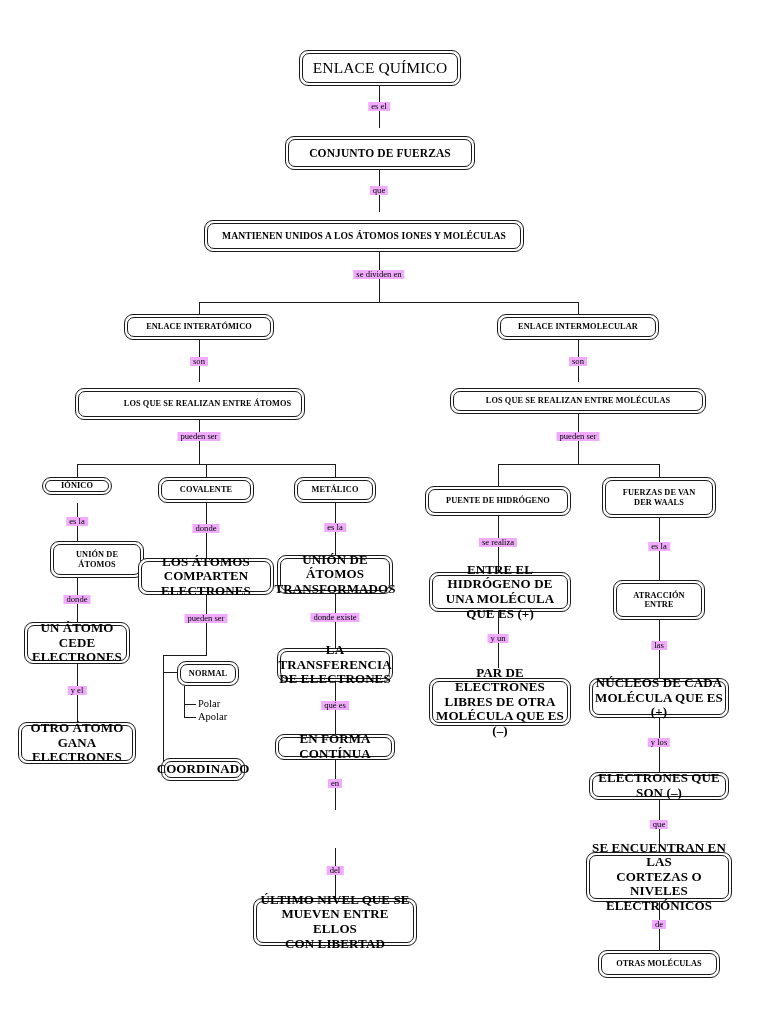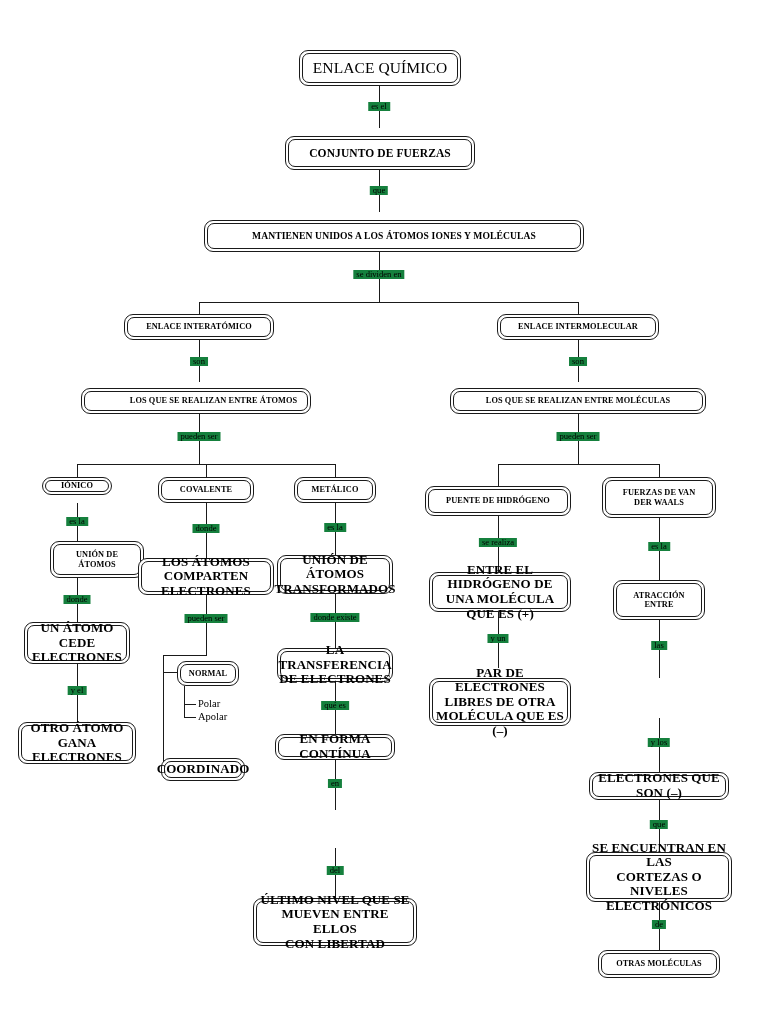--- a/index.html
+++ b/index.html
@@ -67,21 +67,21 @@
     position: absolute;
     height: 0;
     border-top: 1px solid #1a1a1a;
   }
 
   
   .linklabel {
     position: absolute;
     font-size: 8.6px;
     font-family: "Liberation Serif", "DejaVu Serif", serif;
-    background: #15803d;
+    background: #f0abfc;
     padding: 0 3px;
     white-space: nowrap;
     text-align: center;
     line-height: 1;
     z-index: 5;
   }
 
   
   .leaftext {
     position: absolute;
@@ -150,33 +150,33 @@
   <div class="vline" style="left:659px; top:902px; height:48px;"></div>
 
   <div class="node n-title" style="left:299px; top:50px; width:162px; height:36px;">
     <span class="txt">ENLACE QUÍMICO</span>
   </div>
 
   <div class="node n-big" style="left:285px; top:136px; width:190px; height:34px;">
     <span class="txt">CONJUNTO DE FUERZAS</span>
   </div>
 
-  <div class="node n-med" style="left:204px; top:220px; width:380px; height:32px;">
+  <div class="node n-med" style="left:204px; top:220px; width:320px; height:32px;">
     <span class="txt">MANTIENEN UNIDOS A LOS ÁTOMOS IONES Y MOLÉCULAS</span>
   </div>
 
   <div class="node n-sm" style="left:124px; top:314px; width:150px; height:26px;">
     <span class="txt">ENLACE INTERATÓMICO</span>
   </div>
 
   <div class="node n-sm" style="left:497px; top:314px; width:162px; height:26px;">
     <span class="txt">ENLACE INTERMOLECULAR</span>
   </div>
 
-  <div class="node n-sm" style="left:81px; top:388px; width:230px; height:26px;padding-left:40px;">
+  <div class="node n-sm" style="left:75px; top:388px; width:230px; height:32px;padding-left:40px;">
     <span class="txt">LOS QUE SE REALIZAN ENTRE ÁTOMOS</span>
   </div>
 
   <div class="node n-sm" style="left:450px; top:388px; width:256px; height:26px;">
     <span class="txt">LOS QUE SE REALIZAN ENTRE MOLÉCULAS</span>
   </div>
 
   <div class="node n-sm" style="left:42px; top:477px; width:70px; height:18px;">
     <span class="txt">IÓNICO</span>
   </div>
@@ -260,20 +260,24 @@
     <span class="txt">PAR DE ELECTRONES
 LIBRES DE OTRA
 MOLÉCULA QUE ES (–)</span>
   </div>
 
   <div class="node n-sm" style="left:613px; top:580px; width:92px; height:40px;">
     <span class="txt">ATRACCIÓN
 ENTRE</span>
   </div>
 
+  <div class="node n-xs" style="left:589px; top:678px; width:140px; height:40px;">
+    <span class="txt">NÚCLEOS DE CADA
+MOLÉCULA QUE ES (+)</span>
+  </div>
 
   <div class="node n-xs" style="left:589px; top:772px; width:140px; height:28px;">
     <span class="txt">ELECTRONES QUE SON (–)</span>
   </div>
 
   <div class="node n-xs" style="left:586px; top:852px; width:146px; height:50px;">
     <span class="txt">SE ENCUENTRAN EN LAS
 CORTEZAS O NIVELES
 ELECTRÓNICOS</span>
   </div>

